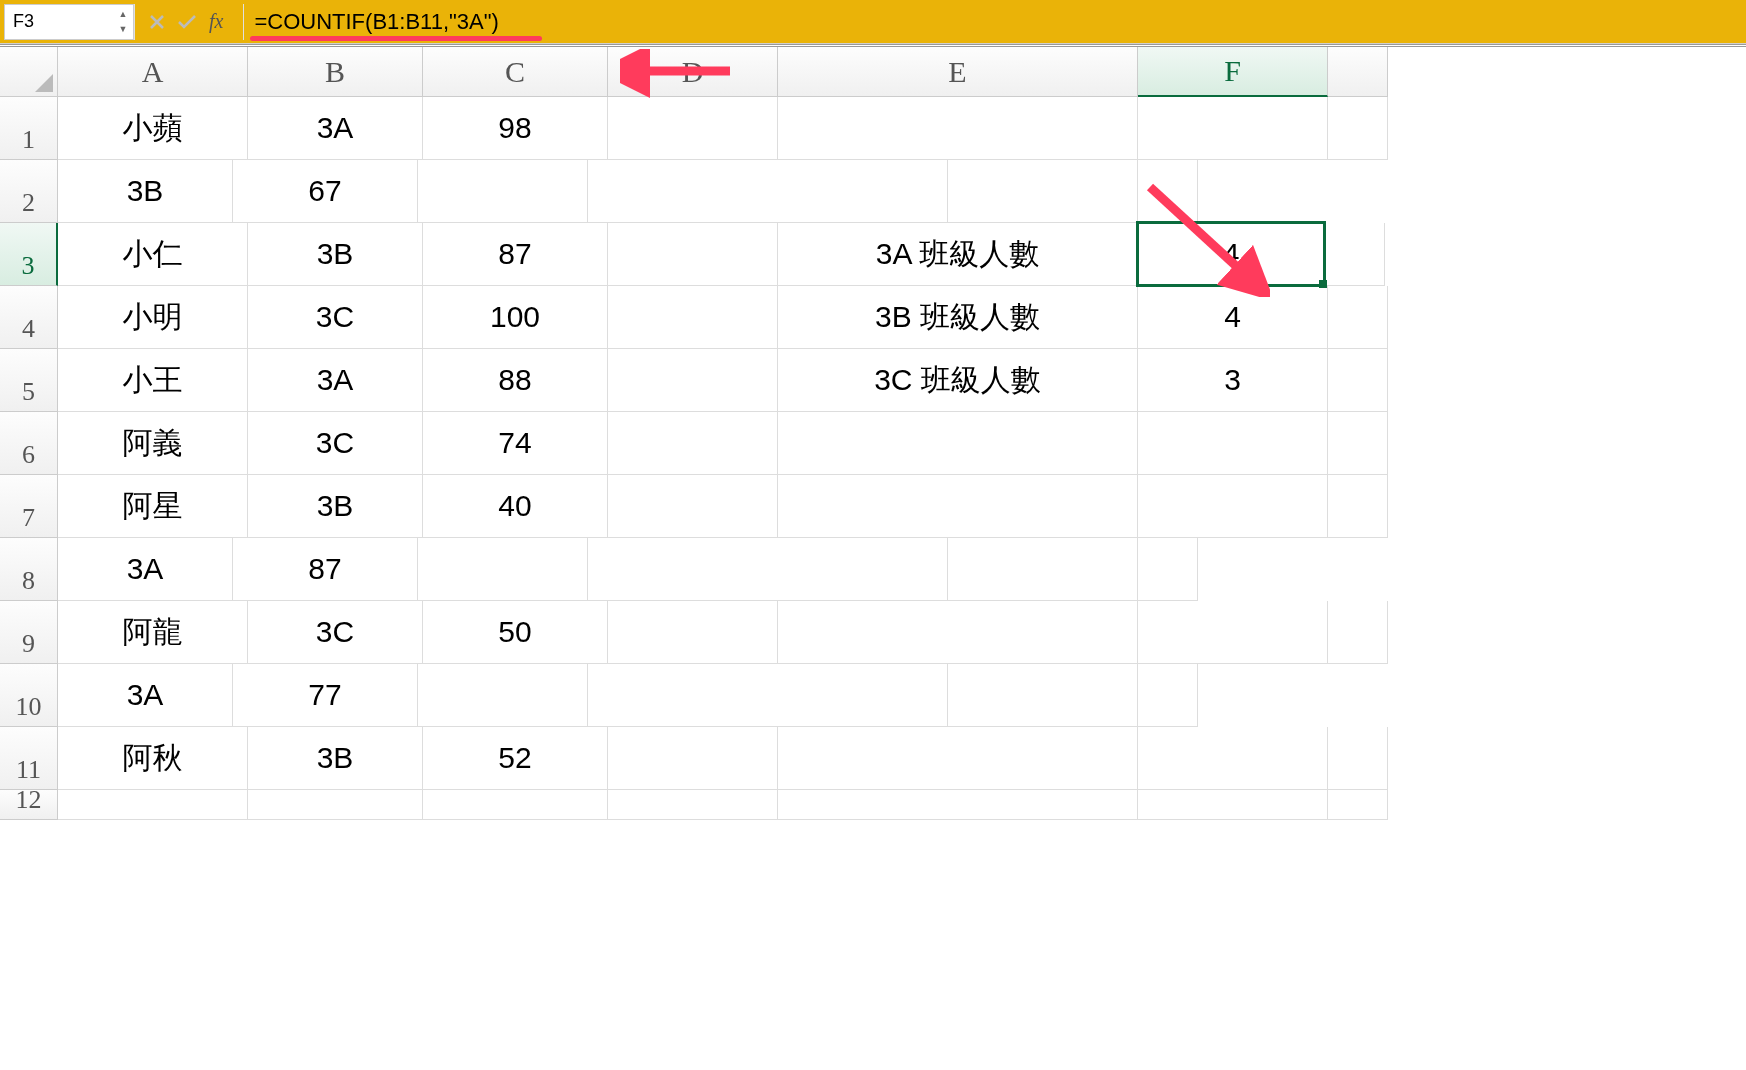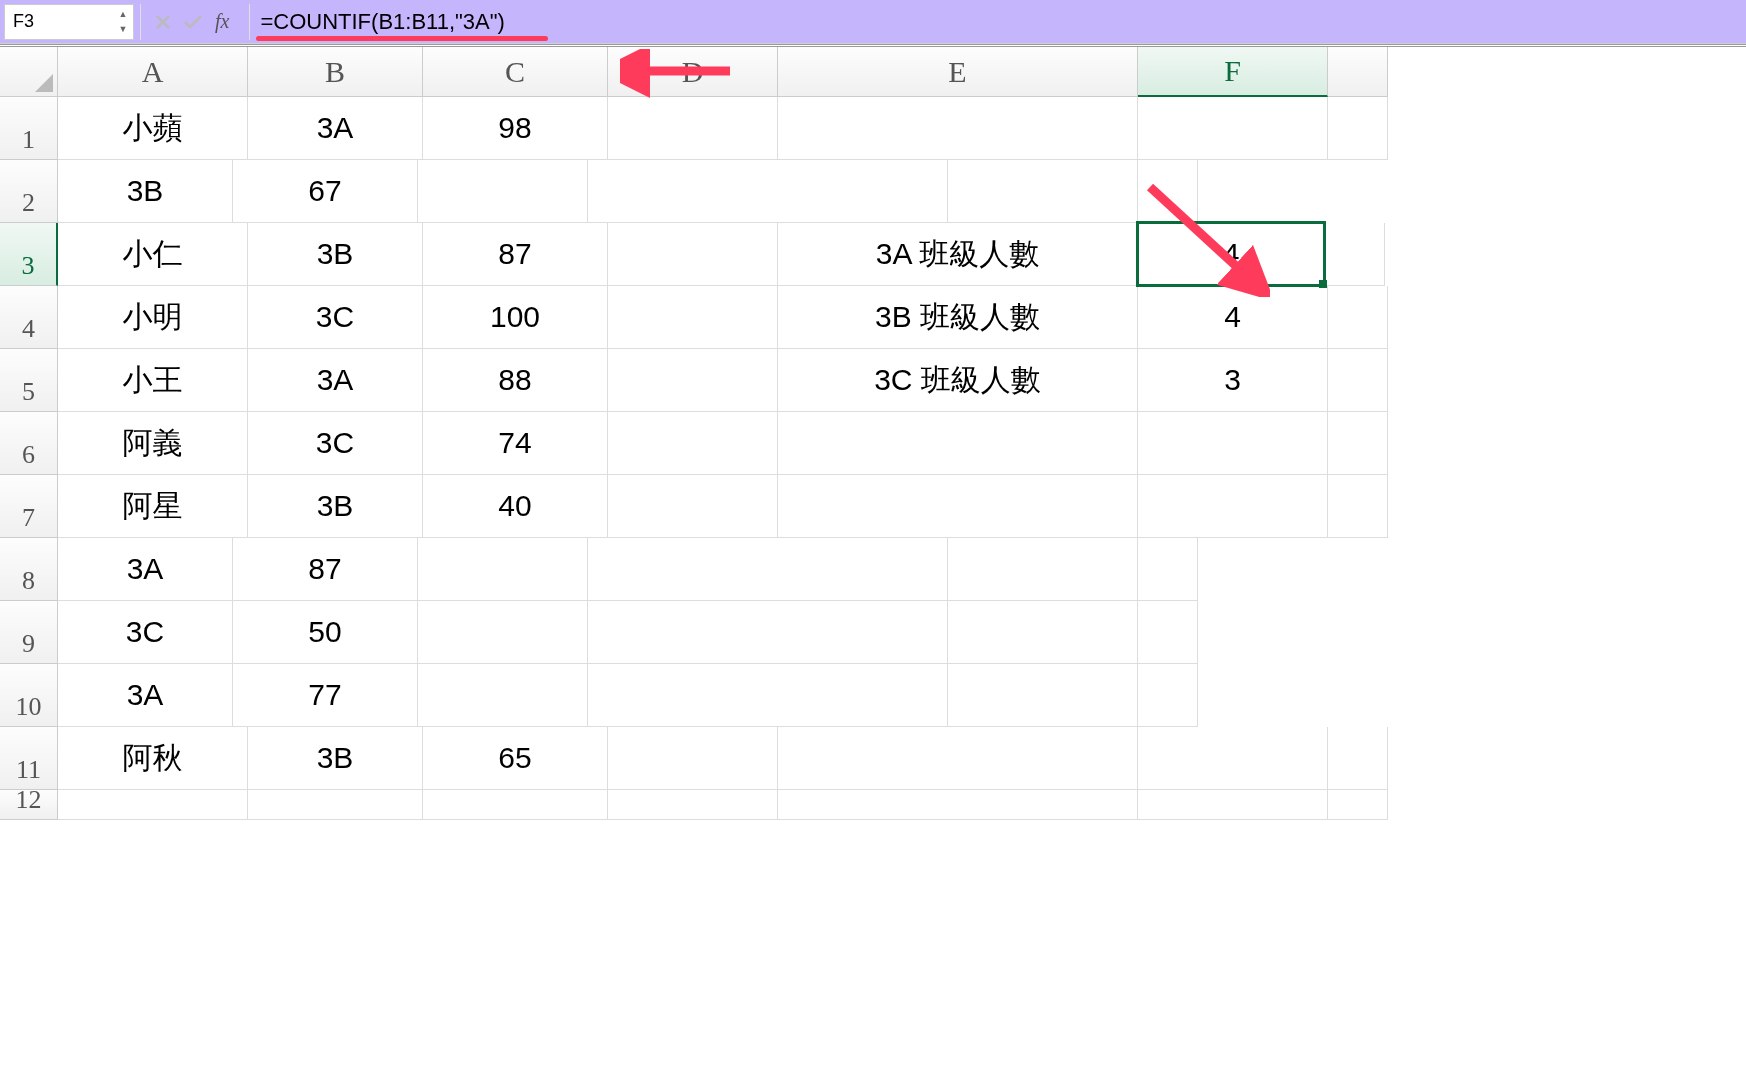--- a/index.html
+++ b/index.html
@@ -8,21 +8,21 @@
       background: #fff;
       overflow: hidden;
     }
     
     
     .formula-bar {
       display: flex;
       align-items: center;
       height: 44px;
       border-bottom: 1px solid #d0d0d0;
-      background: #c4b5fd;
+      background: #eab308;
       padding: 2px 4px;
     }
     .name-box {
       width: 130px;
       height: 36px;
       border: 1px solid #ccc;
       display: flex;
       align-items: center;
       padding: 0 8px;
       font-size: 18px;
@@ -47,21 +47,20 @@
       align-items: center;
       justify-content: center;
       cursor: pointer;
     }
     .formula-buttons {
       display: flex;
       align-items: center;
       gap: 12px;
       padding: 0 14px;
       border-left: 1px solid #e0e0e0;
-      margin-left: 6px;
       height: 36px;
     }
     .formula-btn {
       color: #bbb;
       font-size: 22px;
       cursor: pointer;
       display: flex;
       align-items: center;
     }
     .fx-label {
@@ -361,20 +360,21 @@
       <div class="cell col-B">3A</div>
       <div class="cell col-C">87</div>
       <div class="cell col-D"></div>
       <div class="cell col-E"></div>
       <div class="cell col-F"></div>
       <div class="cell col-G"></div>
     </div>
 
     <div class="grid-row">
       <div class="row-header">9</div>
+      <div class="cell col-A">阿龍</div>
       <div class="cell col-B">3C</div>
       <div class="cell col-C">50</div>
       <div class="cell col-D"></div>
       <div class="cell col-E"></div>
       <div class="cell col-F"></div>
       <div class="cell col-G"></div>
     </div>
 
     <div class="grid-row">
       <div class="row-header">10</div>
@@ -383,21 +383,21 @@
       <div class="cell col-D"></div>
       <div class="cell col-E"></div>
       <div class="cell col-F"></div>
       <div class="cell col-G"></div>
     </div>
 
     <div class="grid-row">
       <div class="row-header">11</div>
       <div class="cell col-A">阿秋</div>
       <div class="cell col-B">3B</div>
-      <div class="cell col-C">65</div>
+      <div class="cell col-C">52</div>
       <div class="cell col-D"></div>
       <div class="cell col-E"></div>
       <div class="cell col-F"></div>
       <div class="cell col-G"></div>
     </div>
 
     <div class="grid-row lastrow">
       <div class="row-header">12</div>
       <div class="cell col-A"></div>
       <div class="cell col-B"></div>

